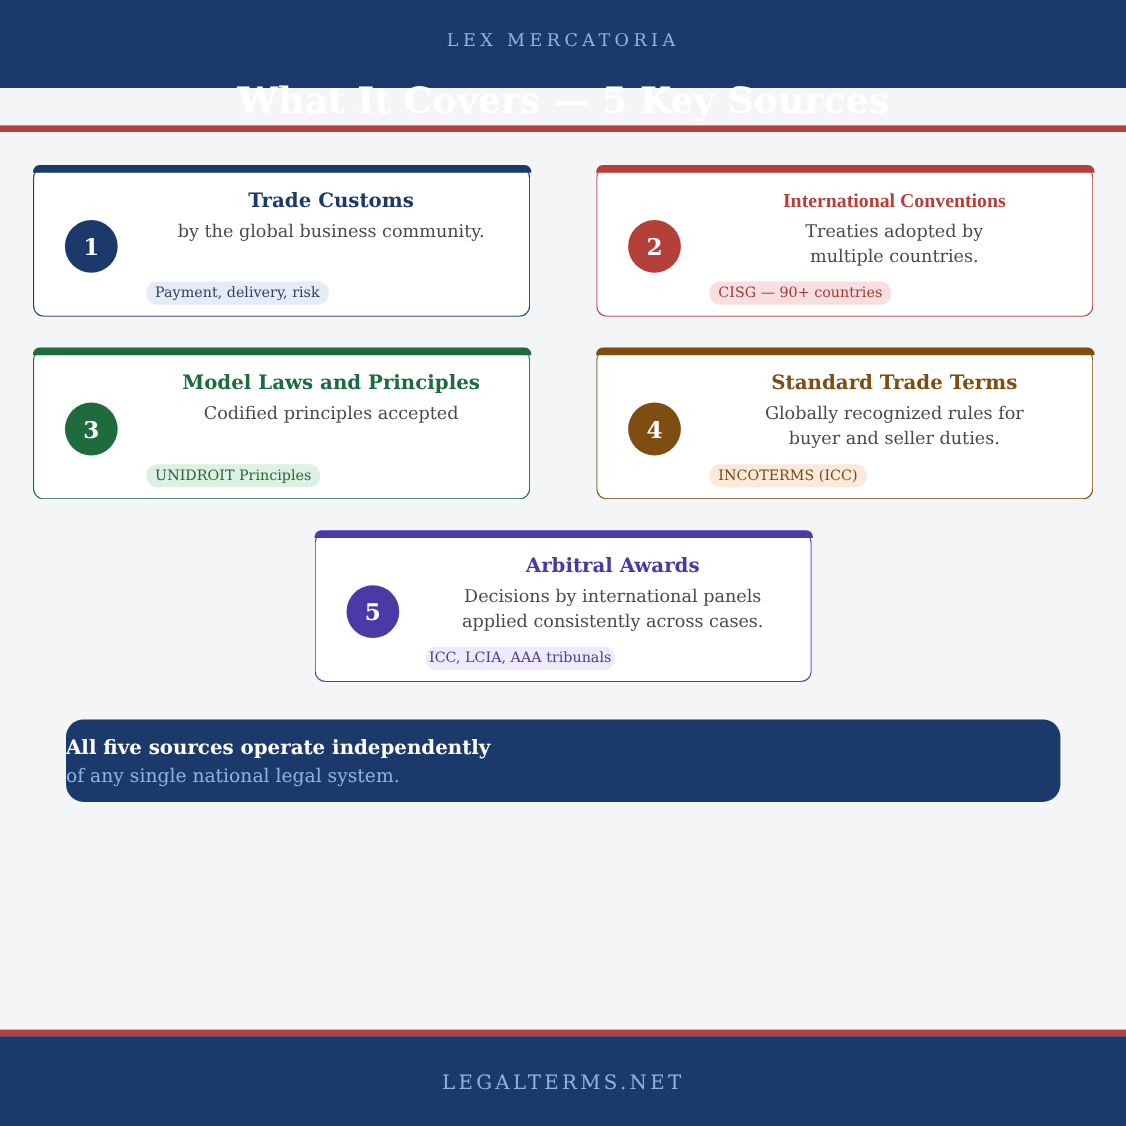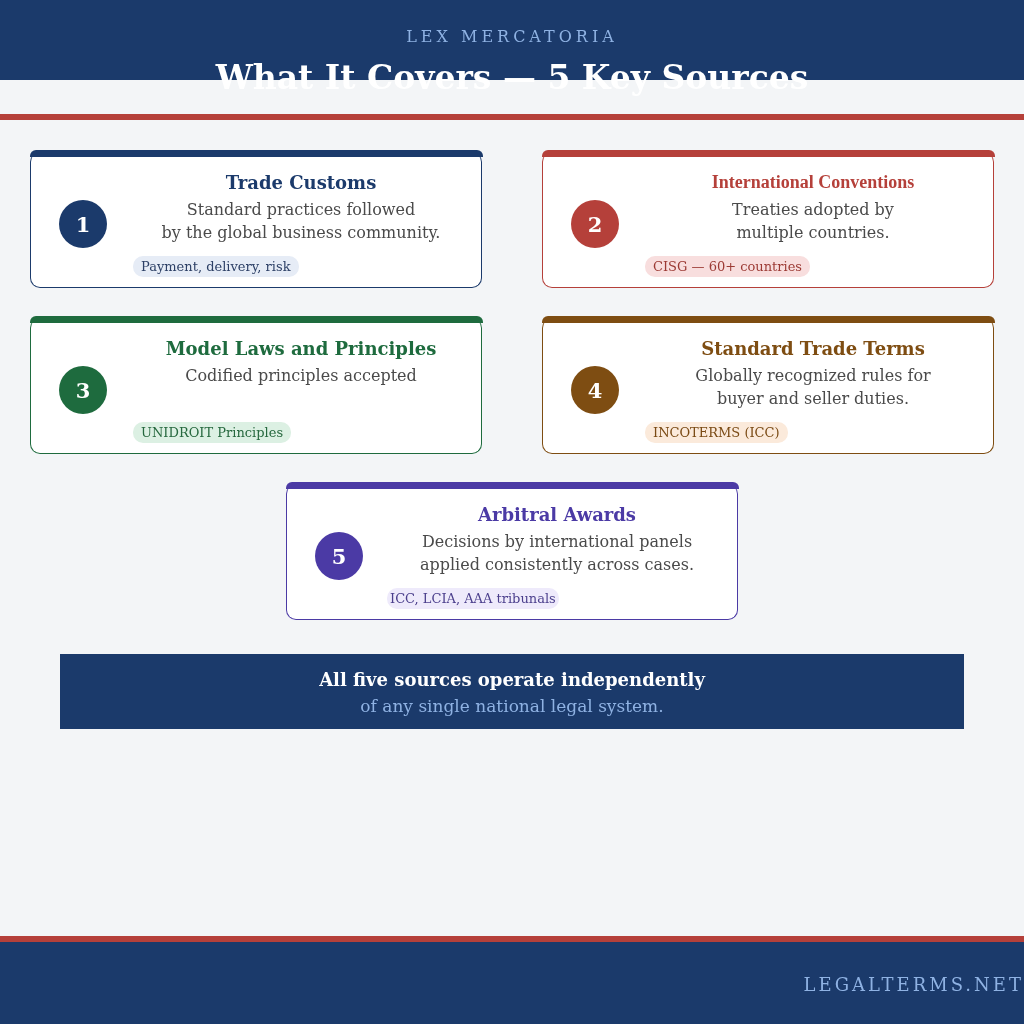--- a/index.html
+++ b/index.html
@@ -17,21 +17,21 @@
   }
   .header-accent {
     position: absolute; left: 0; top: 114px; width: 1024px; height: 6px;
     background: #b5403a;
   }
   .eyebrow {
     position: absolute; left: 0; right: 0; top: 27px;
     color: #8fb2e3; font-size: 16px; letter-spacing: 4px;
   }
   .title {
-    position: absolute; left: 0; right: 0; top: 58px;
+    position: absolute; left: 0; right: 0; top: 72px;
     color: #ffffff; font-size: 33px; font-weight: bold;
   }
   .card {
     position: absolute; width: 452px; height: 136px;
     background: #ffffff; border: 1.5px solid; border-radius: 10px;
     border-top-width: 0;
   }
   .card-bar {
     position: absolute; left: -1.5px; right: -1.5px; top: -2px; height: 7px;
     border-radius: 6px 6px 0 0;
@@ -50,64 +50,63 @@
     text-align: center; font-size: 16px; color: #4a4a4a; line-height: 23px;
   }
   .card-desc span { display: block; }
   .tag {
     position: absolute; left: 102px; top: 104px; height: 21px;
     padding: 0 8px; border-radius: 10px; font-size: 13px;
     display: flex; align-items: center;
   }
   .summary {
     position: absolute; left: 60px; top: 654px; width: 904px; height: 75px;
-    background: #1b3a6b; border-radius: 0; text-align: center;
+    background: #1b3a6b; border-radius: 16px; text-align: left;
   }
   .summary-l1 { position: absolute; left: 0; right: 0; top: 15px; color: #ffffff; font-weight: bold; font-size: 18px; }
   .summary-l2 { position: absolute; left: 0; right: 0; top: 42px; color: #8fb2e3; font-size: 17px; }
   .footer-accent {
     position: absolute; left: 0; top: 936px; width: 1024px; height: 6px; background: #b5403a;
   }
   .footer {
     position: absolute; left: 0; top: 942px; width: 1024px; height: 82px; background: #1b3a6b;
   }
   .footer-text {
-    position: absolute; left: 0; right: 0; top: 32px; text-align: right;
+    position: absolute; left: 0; right: 0; top: 32px; text-align: center;
     color: #8fb2e3; font-size: 18px; letter-spacing: 3px;
   }
 </style>
 </head>
 <body>
 
 <div class="header">
   <div class="eyebrow">LEX MERCATORIA</div>
   <div class="title">What It Covers — 5 Key Sources</div>
 </div>
 <div class="header-accent"></div>
 
 <div class="card" id="card-0" style="left: 30px; top: 152px; border-color: rgb(27, 58, 107);">
   <div class="card-bar" style="background: rgb(27, 58, 107);"></div>
   <div class="badge-circle" style="background: rgb(27, 58, 107);">1</div>
   <div class="card-title" style="color: rgb(27, 58, 107);">Trade Customs</div>
   <div class="card-desc">
-    <span>Standard practices followed</span>
     <span>by the global business community.</span>
   </div>
   <div class="tag" style="background: rgb(230, 236, 246); color: rgb(45, 64, 102);">Payment, delivery, risk</div>
 </div>
 
 <div class="card" id="card-1" style="left: 542px; top: 152px; border-color: rgb(181, 64, 58);">
   <div class="card-bar" style="background: rgb(181, 64, 58);"></div>
   <div class="badge-circle" style="background: rgb(181, 64, 58);">2</div>
   <div class="card-title" style="color: rgb(181, 64, 58); font-family: Liberation Serif, serif;">International Conventions</div>
   <div class="card-desc">
     <span>Treaties adopted by</span>
     <span>multiple countries.</span>
   </div>
-  <div class="tag" style="background: rgb(248, 222, 222); color: rgb(156, 58, 52);">CISG — 60+ countries</div>
+  <div class="tag" style="background: rgb(248, 222, 222); color: rgb(156, 58, 52);">CISG — 90+ countries</div>
 </div>
 
 <div class="card" id="card-2" style="left: 30px; top: 318px; border-color: rgb(30, 107, 62);">
   <div class="card-bar" style="background: rgb(30, 107, 62);"></div>
   <div class="badge-circle" style="background: rgb(30, 107, 62);">3</div>
   <div class="card-title" style="color: rgb(30, 107, 62);">Model Laws and Principles</div>
   <div class="card-desc">
     <span>Codified principles accepted</span>
   </div>
   <div class="tag" style="background: rgb(220, 240, 227); color: rgb(38, 104, 62);">UNIDROIT Principles</div>

